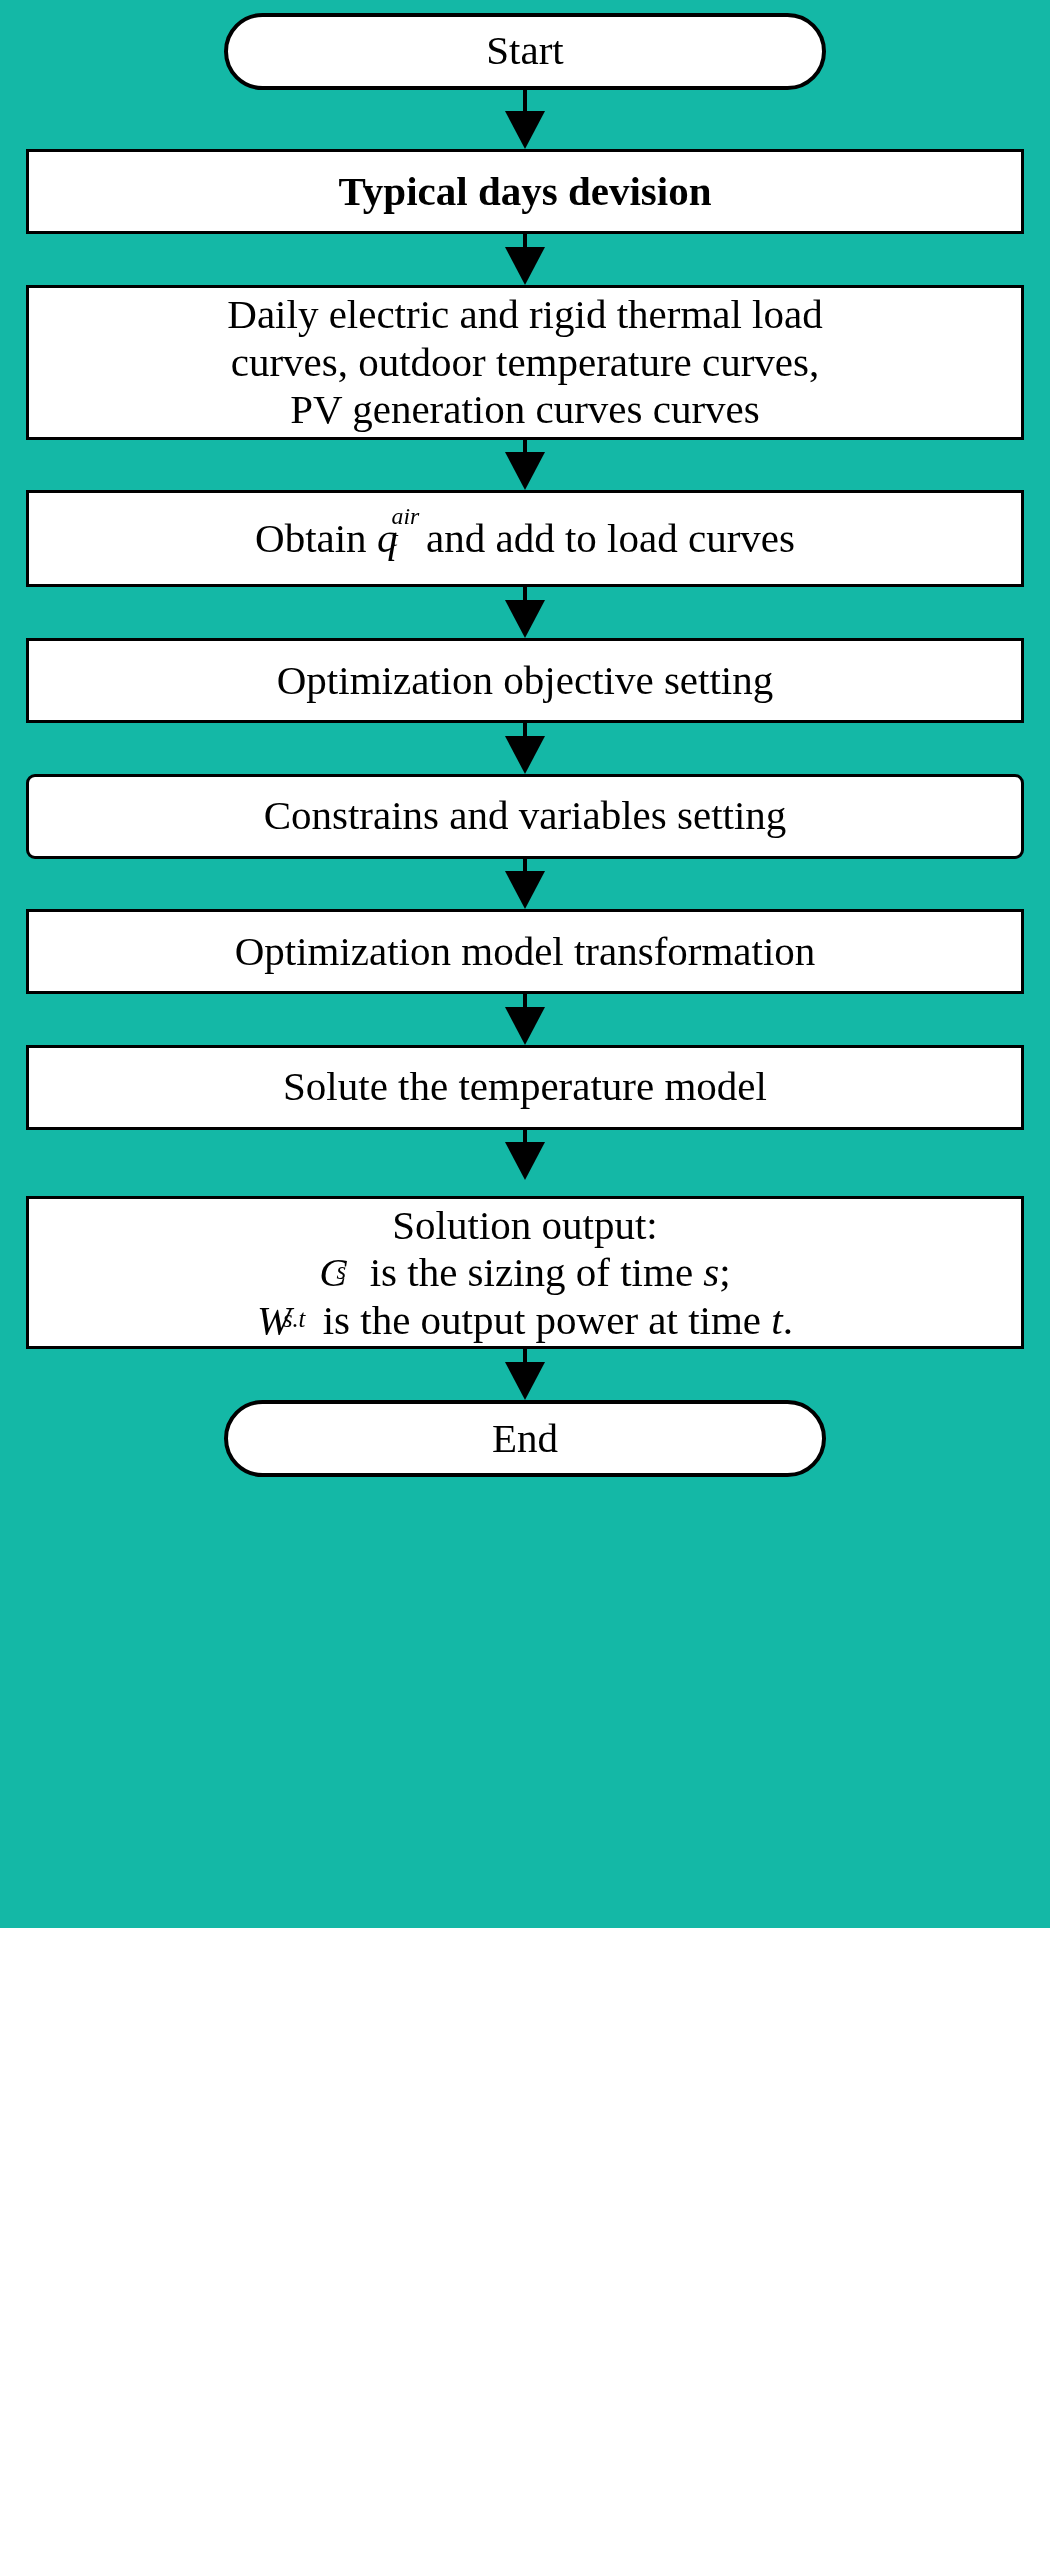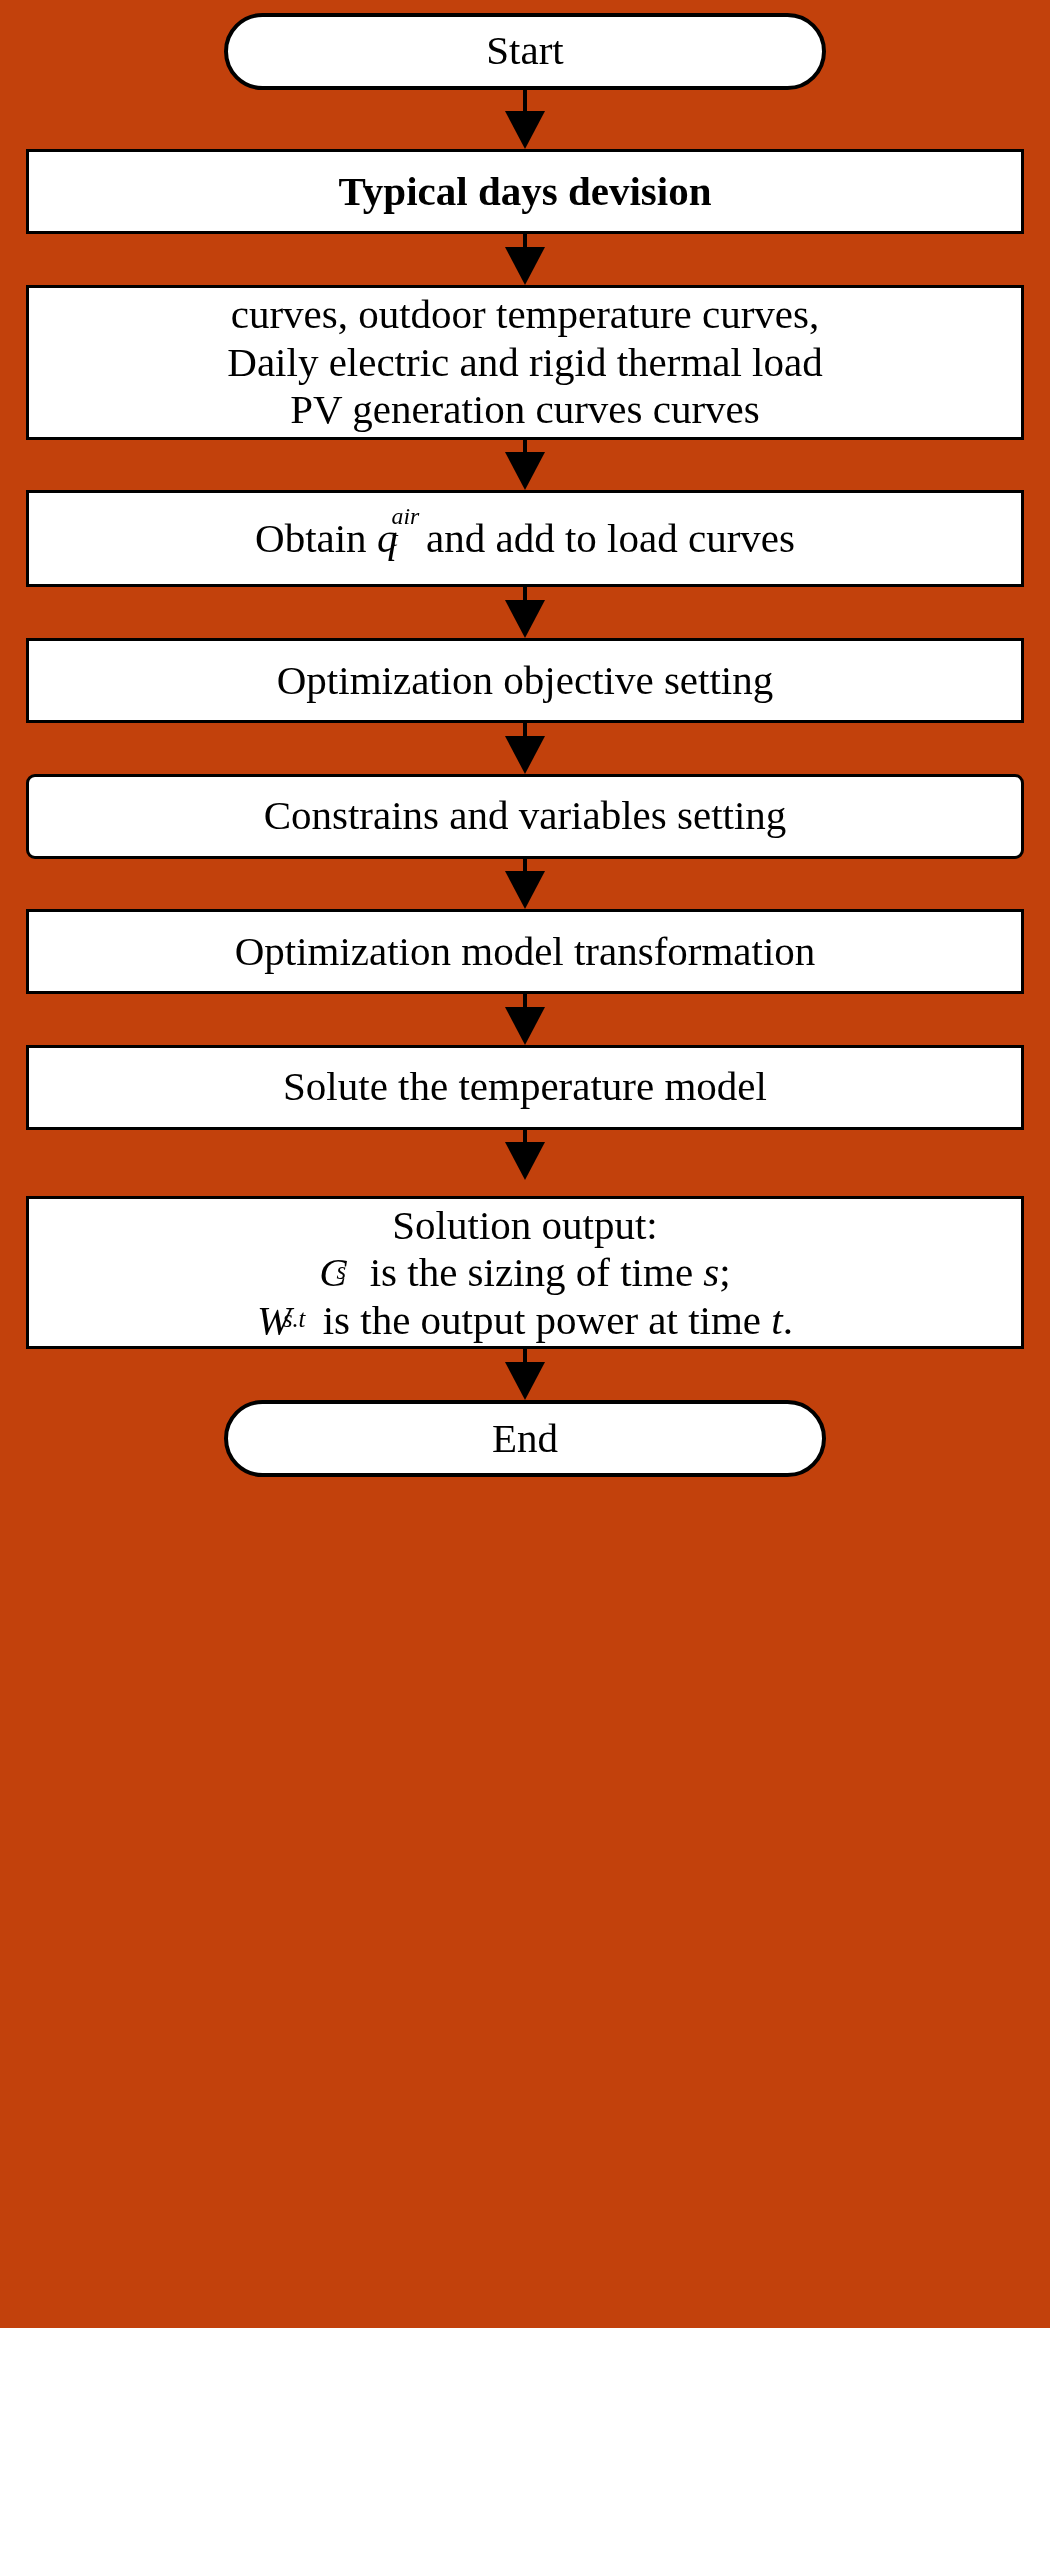--- a/index.html
+++ b/index.html
@@ -11,22 +11,22 @@
     width: 1050px;
     height: 2576px;
     font-family: "Liberation Serif", "DejaVu Serif", serif;
     color: #000000;
     overflow: hidden;
   }
 
   #flowchart {
     position: relative;
     width: 1050px;
-    height: 2328px;
-    background: #c2410c;
+    height: 1928px;
+    background: #14b8a6;
     display: flex;
     flex-direction: column;
     align-items: center;
   }
 
   
   .node {
     box-sizing: border-box;
     background: #ffffff;
     border: 3.6px solid #000000;
@@ -170,22 +170,22 @@
     <span>Typical days devision</span>
   </div>
 
   <div class="connector c-short">
     <div class="shaft"></div>
     <div class="head"></div>
   </div>
 
   <div class="node node-process h-daily">
     <span class="node-lines">
+      <span class="ln">Daily electric and rigid thermal load</span>
       <span class="ln">curves, outdoor temperature curves,</span>
-      <span class="ln">Daily electric and rigid thermal load</span>
       <span class="ln">PV generation curves curves</span>
     </span>
   </div>
 
   <div class="connector c-short">
     <div class="shaft"></div>
     <div class="head"></div>
   </div>
 
   <div class="node node-process h-obtain">

